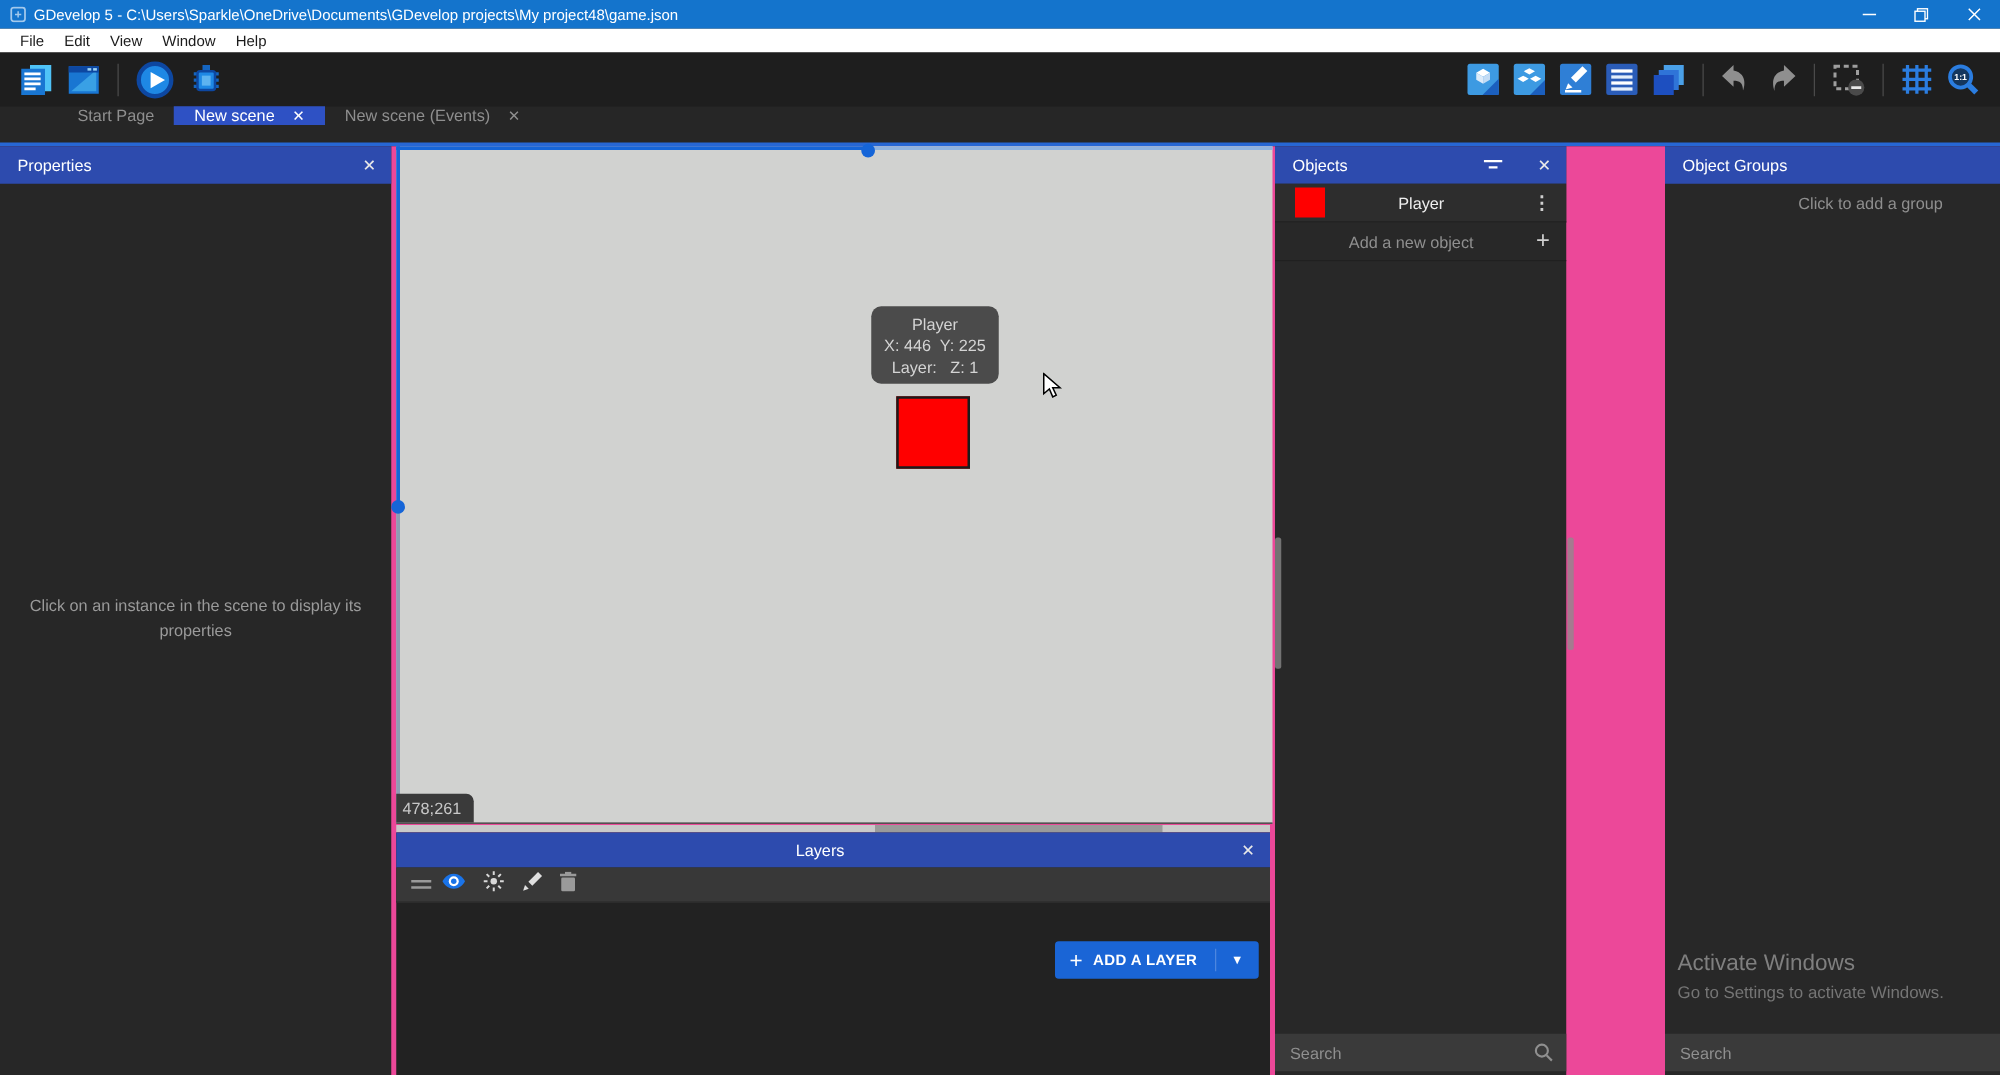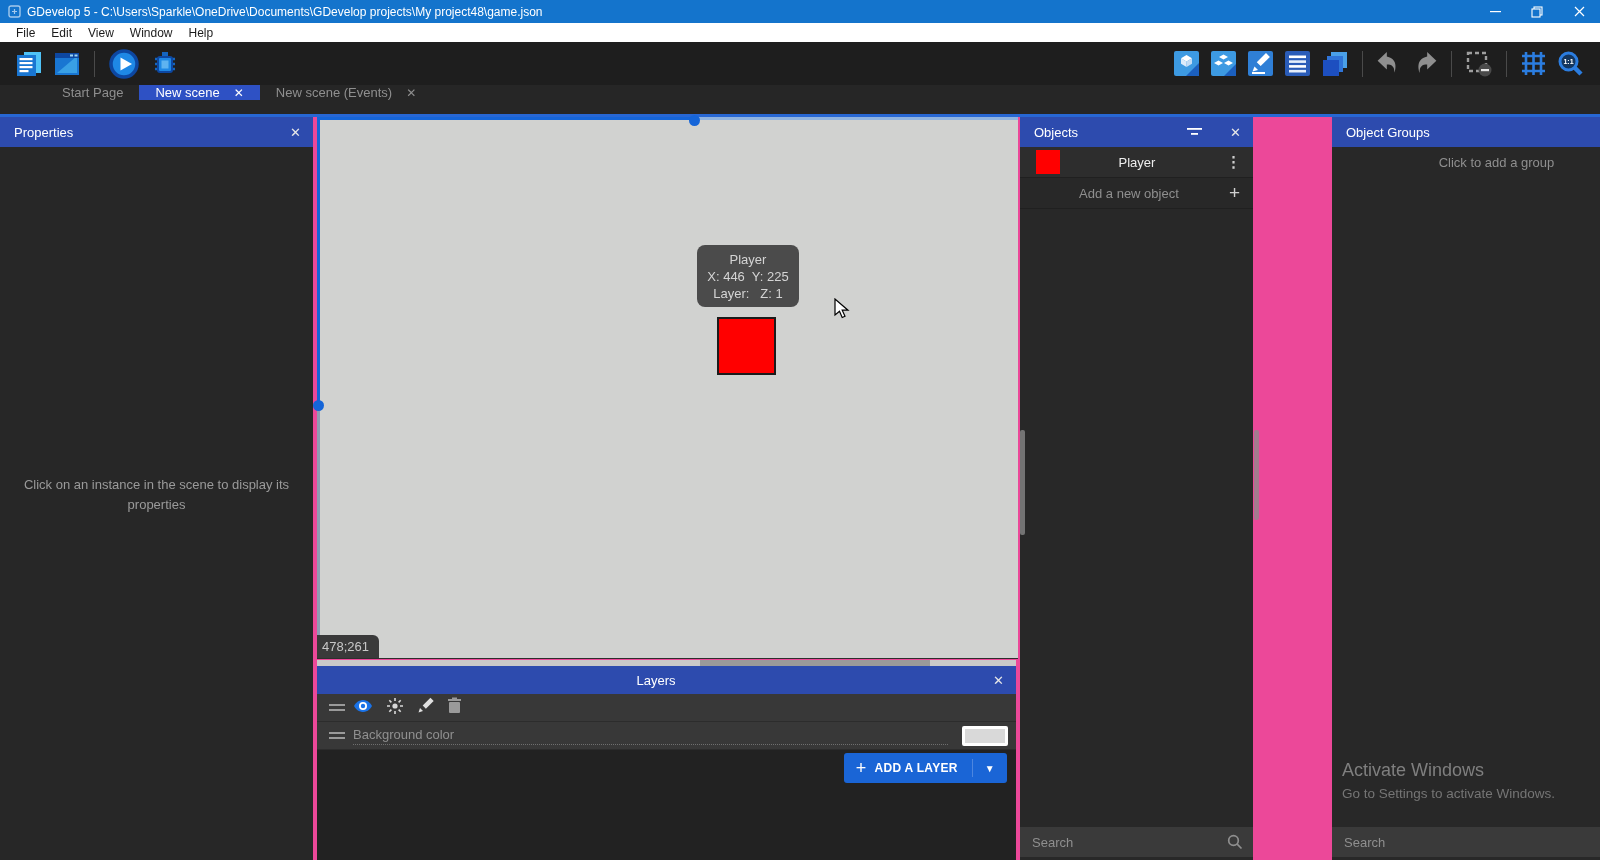--- a/index.html
+++ b/index.html
@@ -341,28 +341,20 @@
           </span>
           <span>
             <svg width="15" height="17" viewBox="0 0 15 17">
                 <rect x="2" y="5" width="11" height="11" rx="1" fill="#9a9a9a"></rect>
                 <rect x="1" y="2" width="13" height="2" fill="#9a9a9a"></rect>
                 <rect x="5" y="0.5" width="5" height="2" fill="#9a9a9a"></rect>
               </svg>
           </span>
         </span>
       </div>
-      <div class="layer-row">
-        <span class="drag-handle">
-            <i></i>
-            <i></i>
-          </span>
-        <span class="layer-name">Background color</span>
-        <span class="bg-swatch"></span>
-      </div>
       <div class="add-layer-btn">
         <span class="plus">+</span>
         <span class="lbl">ADD A LAYER</span>
         <span class="split"></span>
         <span class="caret">▼</span>
       </div>
     </div>
 
     <div class="objects-panel">
       <div class="panel-header">

